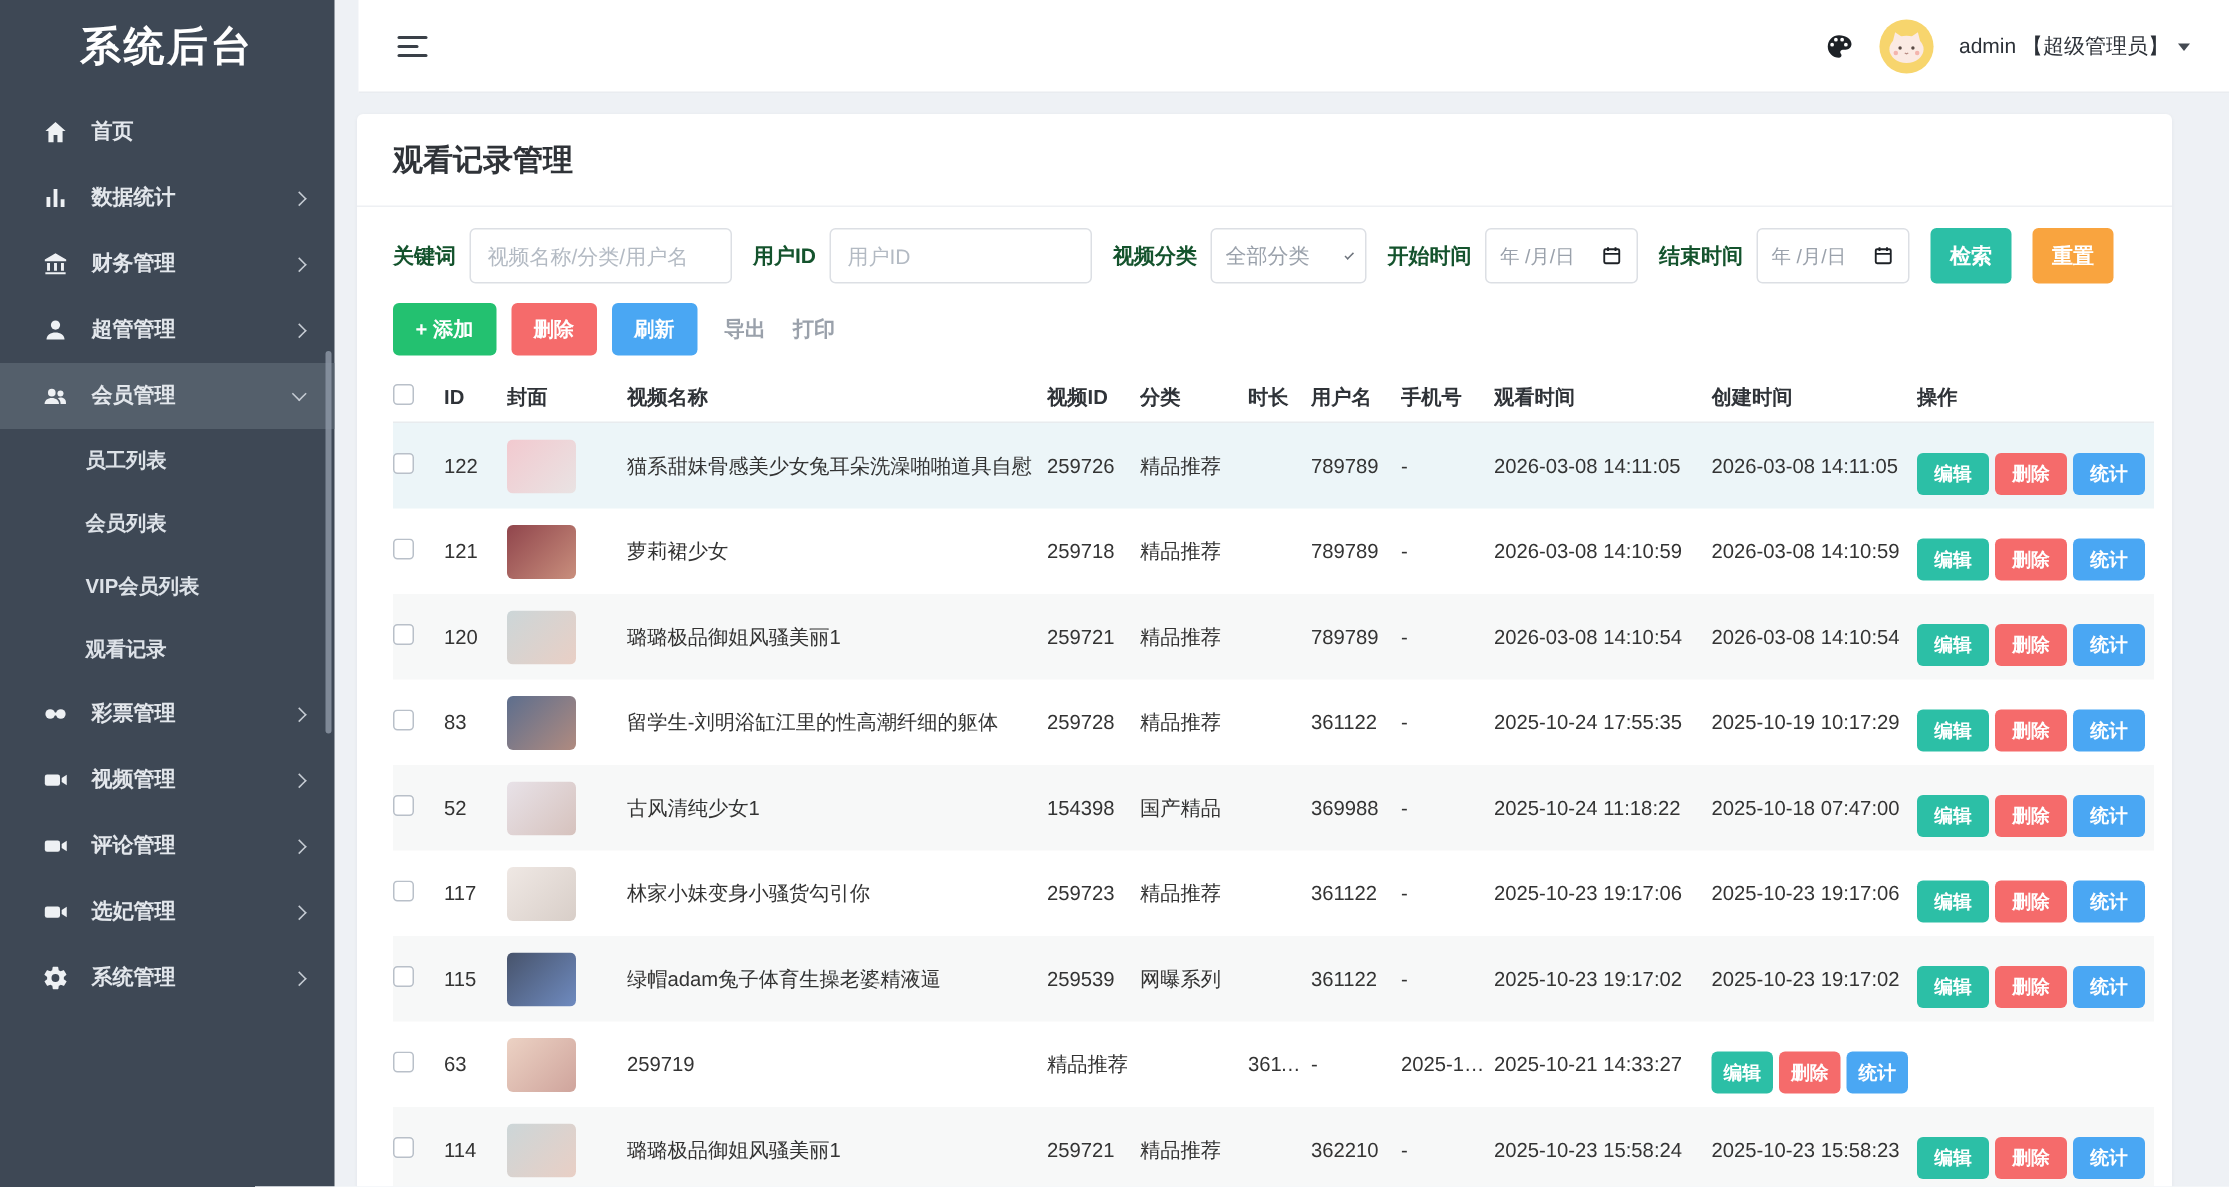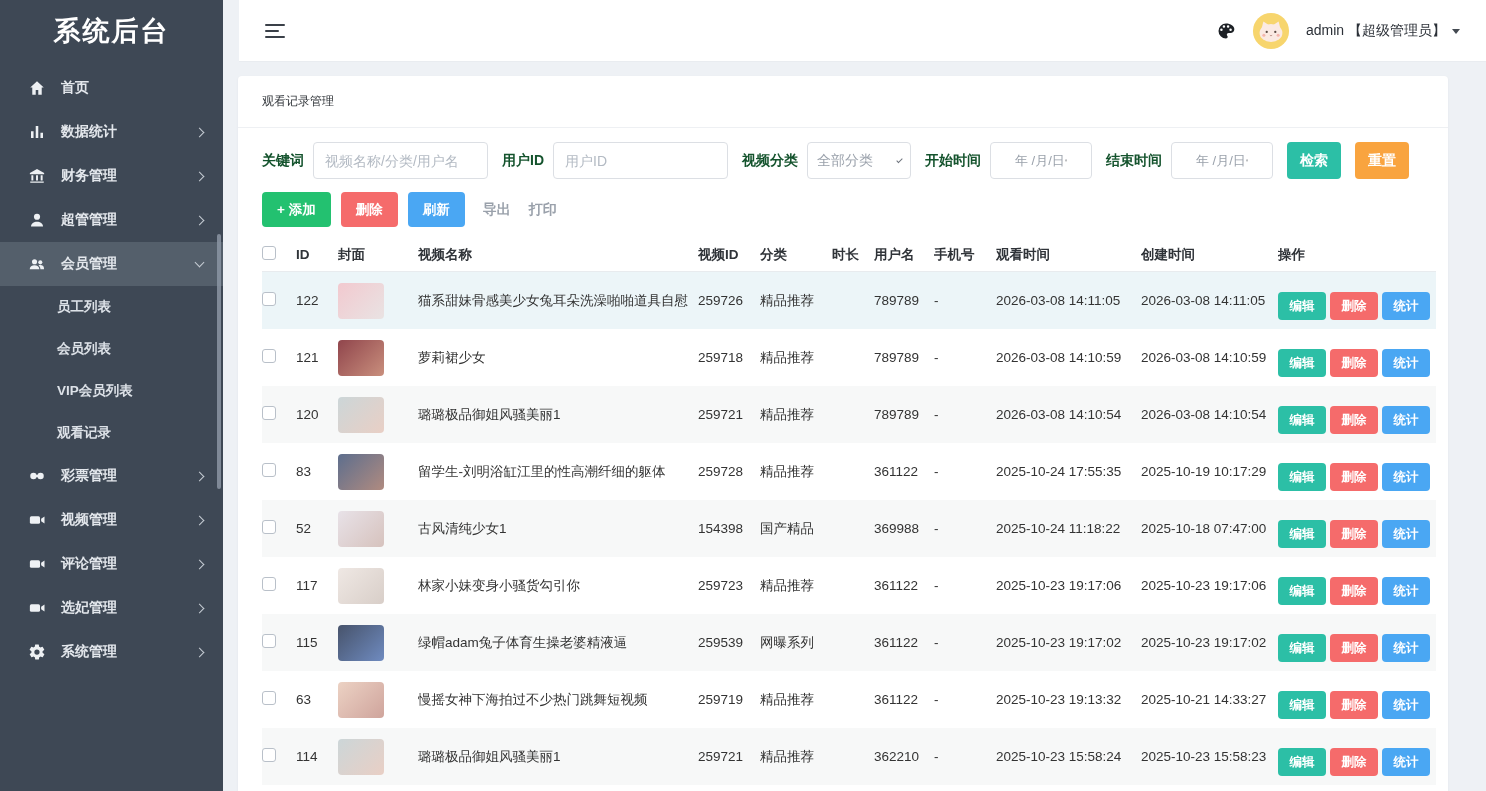--- a/index.html
+++ b/index.html
@@ -38,36 +38,36 @@
   .palette { width:20px; height:20px; cursor:pointer; }
   .palette svg { width:20px; height:20px; fill:#1d2126; }
   .avatar { width:38px; height:38px; cursor:pointer; }
   .user-wrap { display:flex; align-items:center; gap:6px; cursor:pointer; font-size:14px; color:#2c3138; }
   .caret { width:0; height:0; border-left:4.5px solid transparent; border-right:4.5px solid transparent;
     border-top:5.5px solid #444a52; margin-top:2px; }
 
   .content { flex:1; padding:14px 38px 0 15px; overflow:hidden; }
   .card { background:#fff; border-radius:4px; box-shadow:0 1px 3px rgba(30,40,60,.05);
     height:740px; overflow:hidden; }
-  .card-header { padding:17px 24px; font-size:12px; font-weight:normal; color:#2f3338;
+  .card-header { padding:17px 24px; font-size:20px; font-weight:bold; color:#2f3338;
     border-bottom:1px solid #eef0f3; }
 
   
   .filters { display:flex; align-items:center; padding:14px 24px 0 24px; white-space:nowrap; }
   .flabel { font-size:14px; font-weight:bold; color:#14532d; margin-right:9px;text-align:right; }
   .txt-input { width:175px; height:37px; border:1px solid #dcdfe4; border-radius:4px;
     padding:0 11px; font-size:14px; color:#333; outline:none; margin-right:14px;
     font-family:inherit; }
   .txt-input::placeholder { color:#b3bac3; }
   .select { width:104px; height:37px; border:1px solid #dcdfe4; border-radius:4px;
     display:flex; align-items:center; padding:0 9px; margin-right:14px; cursor:pointer;
     font-size:14px; color:#9aa1ab; justify-content:space-between;gap:25px; }
   .select .chev { border-color:#6e747d; width:6px; height:6px; margin-top:-2px; }
   .date-input { width:102px; height:37px; border:1px solid #dcdfe4; border-radius:4px;
-    display:flex; align-items:center; justify-content:space-between; padding:0 24px;
+    display:flex; align-items:center; justify-content:space-between; padding:0 9px;
     margin-right:14px; cursor:text; font-size:13px; color:#9aa1ab; }
   .date-input svg { width:15px; height:15px; stroke:#1d2126; fill:none; stroke-width:2; }
   .btn { border:none; border-radius:4px; color:#fff; font-size:14px; font-weight:600;
     height:37px; padding:0 13px; cursor:pointer; font-family:inherit; }
   .btn.teal { background:#2cbfa6; margin-left:0; }
   .btn.orange { background:#f9a43f; margin-left:14px; }
 
   
   .toolbar { display:flex; align-items:center; padding:13px 24px 11px 24px; gap:10px; }
   .tbtn { border:none; border-radius:4px; color:#fff; font-size:13.5px; font-weight:600;
@@ -429,21 +429,20 @@
     <span class="cell actions">
       <button class="abtn teal">编辑</button>
       <button class="abtn red">删除</button>
       <button class="abtn blue">统计</button>
     </span>
   </div>
               <div class="trow">
     <span class="cell"><span class="cb"></span></span>
     <span class="cell">63</span>
     <span class="cell"><span class="thumb" style="background: linear-gradient(135deg, rgb(236, 210, 196), rgb(207, 164, 156));"></span></span>
-    <span class="cell name">慢摇女神下海拍过不少热门跳舞短视频</span>
     <span class="cell">259719</span>
     <span class="cell">精品推荐</span>
     <span class="cell"></span>
     <span class="cell">361122</span>
     <span class="cell">-</span>
     <span class="cell">2025-10-23 19:13:32</span>
     <span class="cell">2025-10-21 14:33:27</span>
     <span class="cell actions">
       <button class="abtn teal">编辑</button>
       <button class="abtn red">删除</button>

